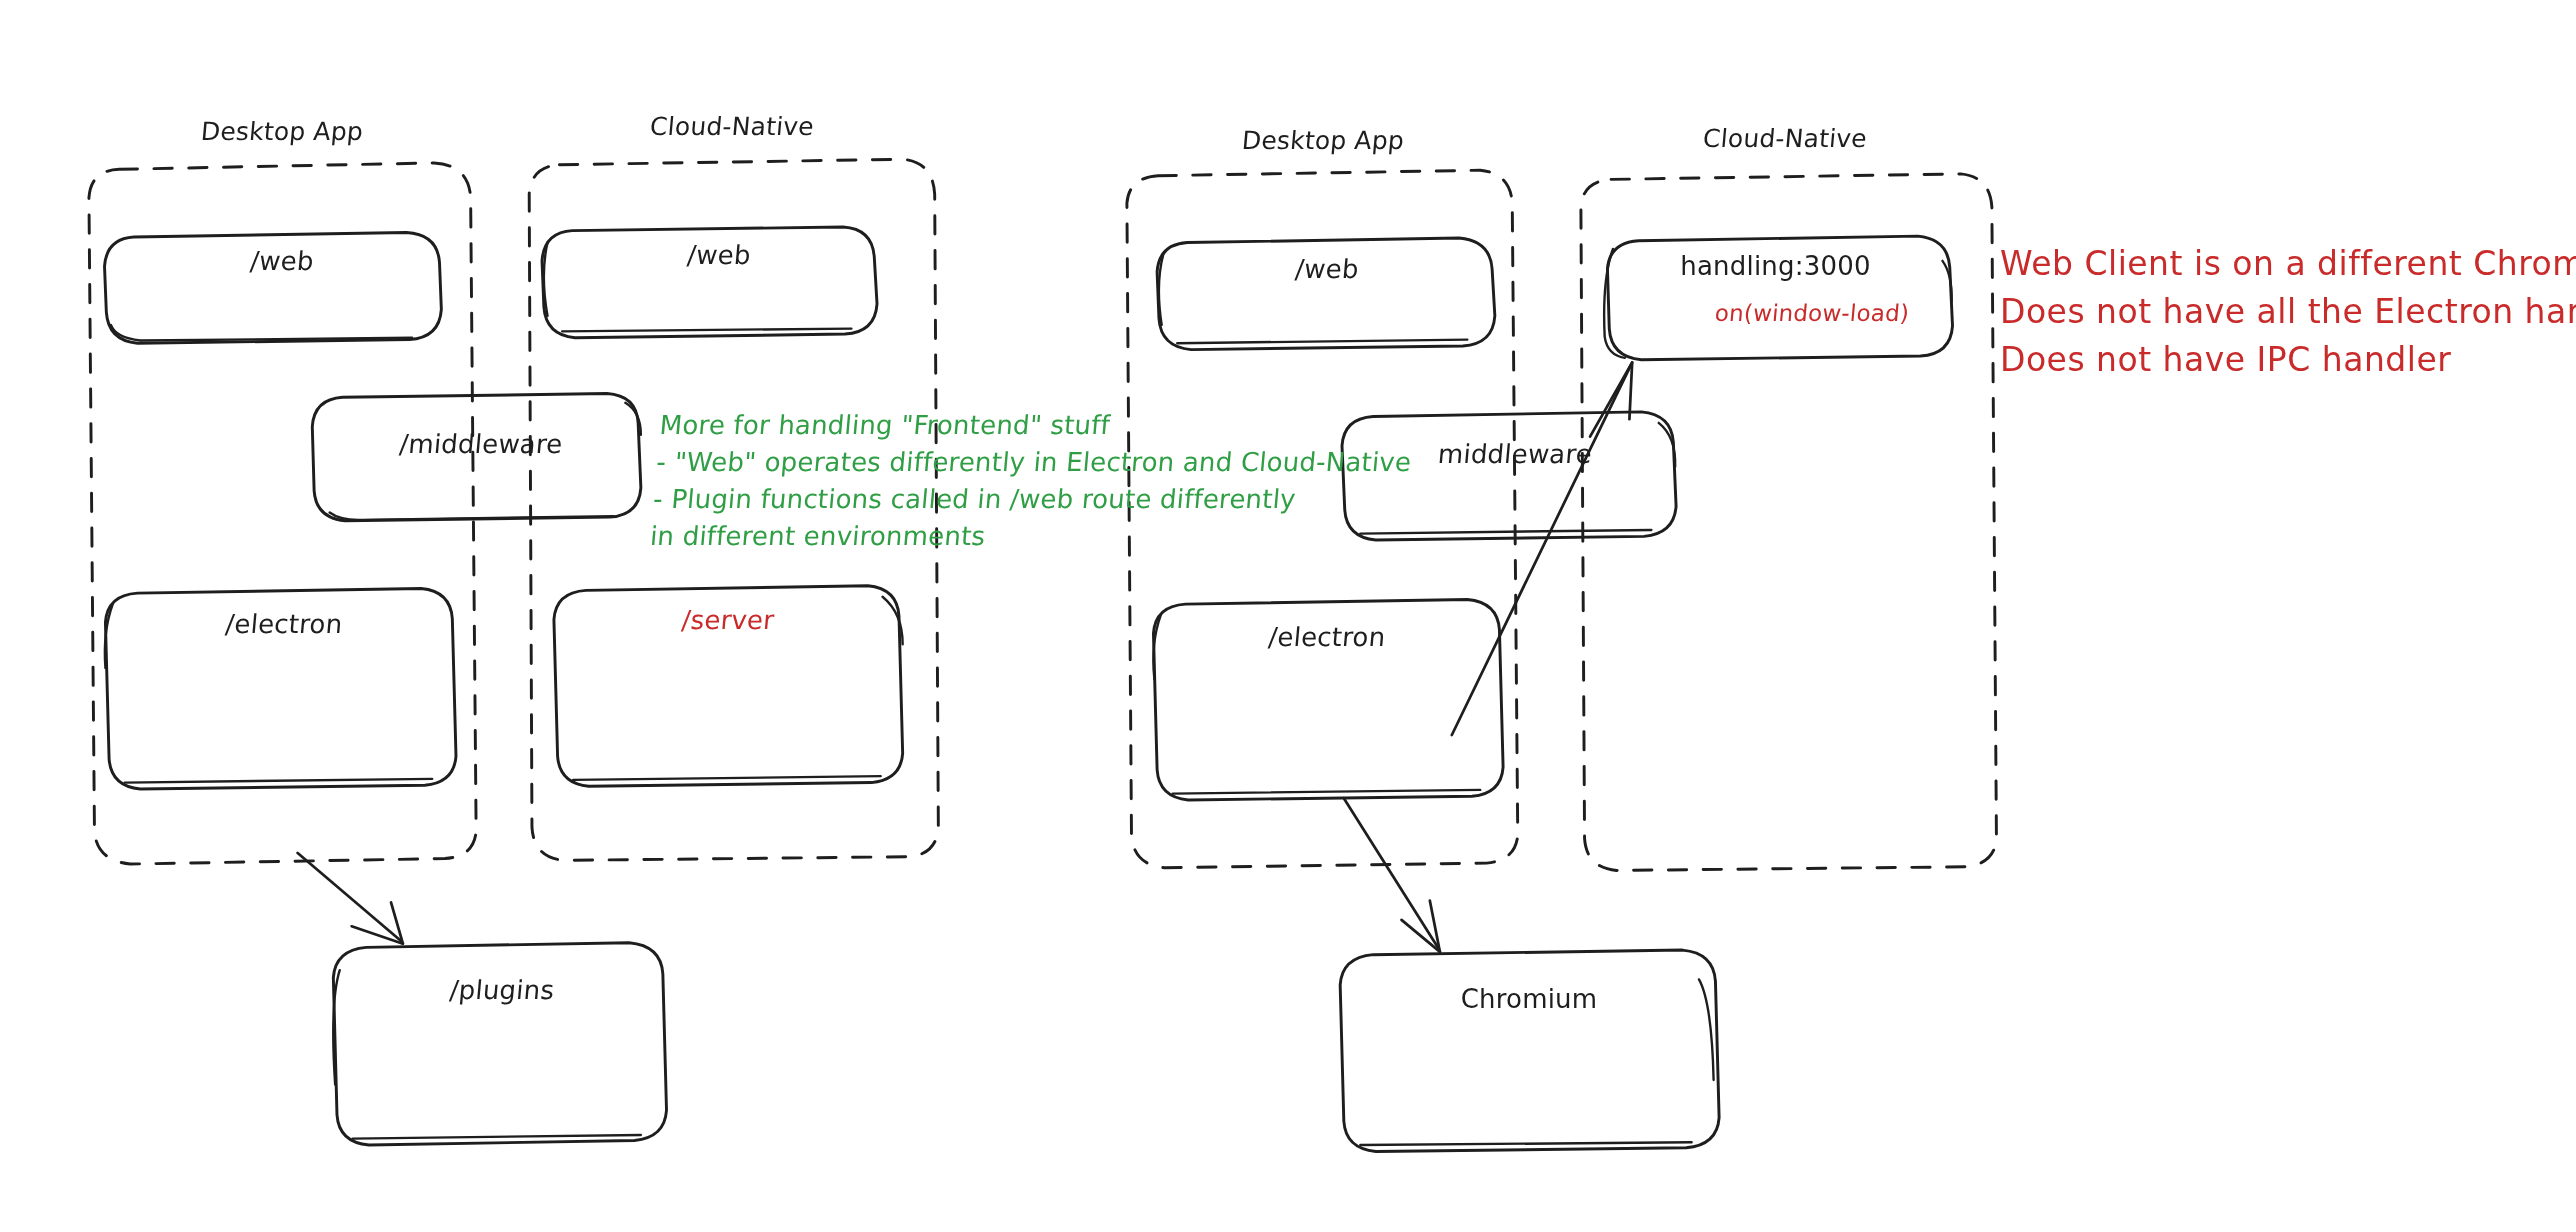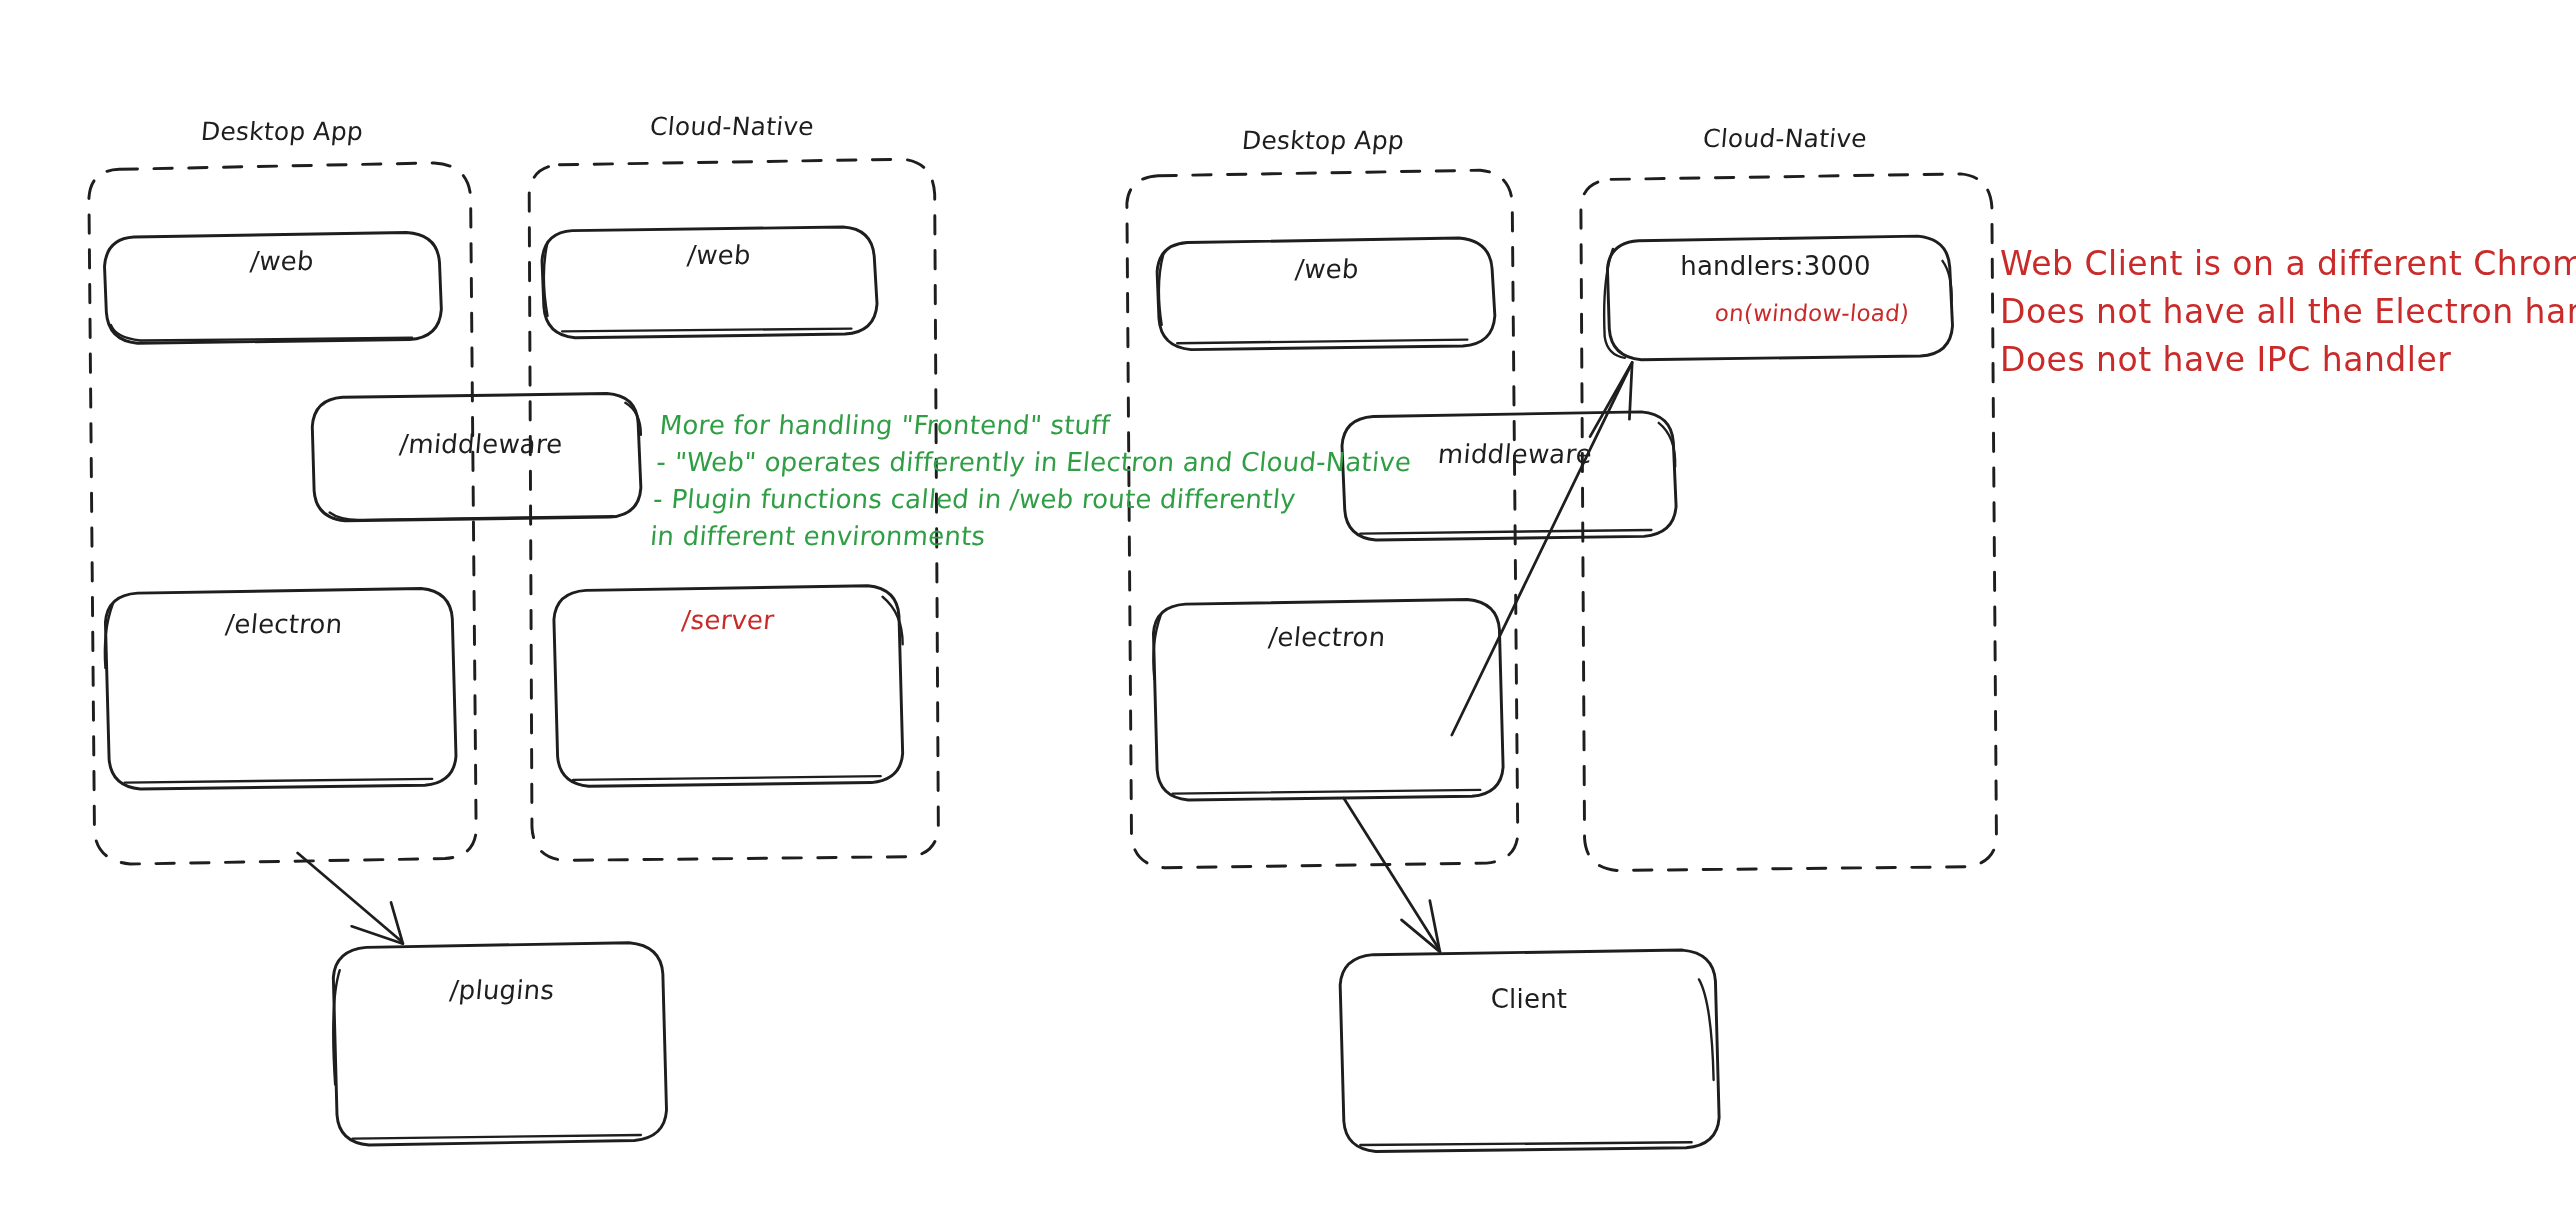--- a/index.html
+++ b/index.html
@@ -220,29 +220,29 @@
   <div class="txt box-label center" style="left:362px; top:427px; width:238px;">/middleware</div>
 
   <div class="txt box-label center" style="left:165px; top:607px; width:238px;">/electron</div>
 
   <div class="txt box-label center" style="left:609px; top:603px; width:238px; color:#c92a2a;">/server</div>
 
   <div class="txt box-label center" style="left:383px; top:973px; width:238px;">/plugins</div>
 
   <div class="txt box-label center" style="left:1208px; top:252px; width:238px;">/web</div>
 
-  <div class="txt box-label plain center" style="left:1652px; top:249px; width:247px;">handlers:3000</div>
+  <div class="txt box-label plain center" style="left:1652px; top:249px; width:247px;">handling:3000</div>
 
   <div class="txt sub-red center" style="left:1684px; top:298px; width:256px;">on(window-load)</div>
 
   <div class="txt box-label center" style="left:1396px; top:437px; width:238px;">middleware</div>
 
   <div class="txt box-label center" style="left:1208px; top:620px; width:238px;">/electron</div>
 
-  <div class="txt box-label plain center" style="left:1410px; top:982px; width:238px;">Client</div>
+  <div class="txt box-label plain center" style="left:1410px; top:982px; width:238px;">Chromium</div>
 
   <div class="txt note-green" style="left:655px; top:407px; width:741px;">More for handling "Frontend" stuff
 - "Web" operates differently in Electron and Cloud-Native
 - Plugin functions called in /web route differently
 in different environments</div>
 
   <div class="txt note-red" style="left:2000px; top:240px; width:568px;">Web Client is on a different Chromium window
 Does not have all the Electron handlers
 Does not have IPC handler</div>
 

